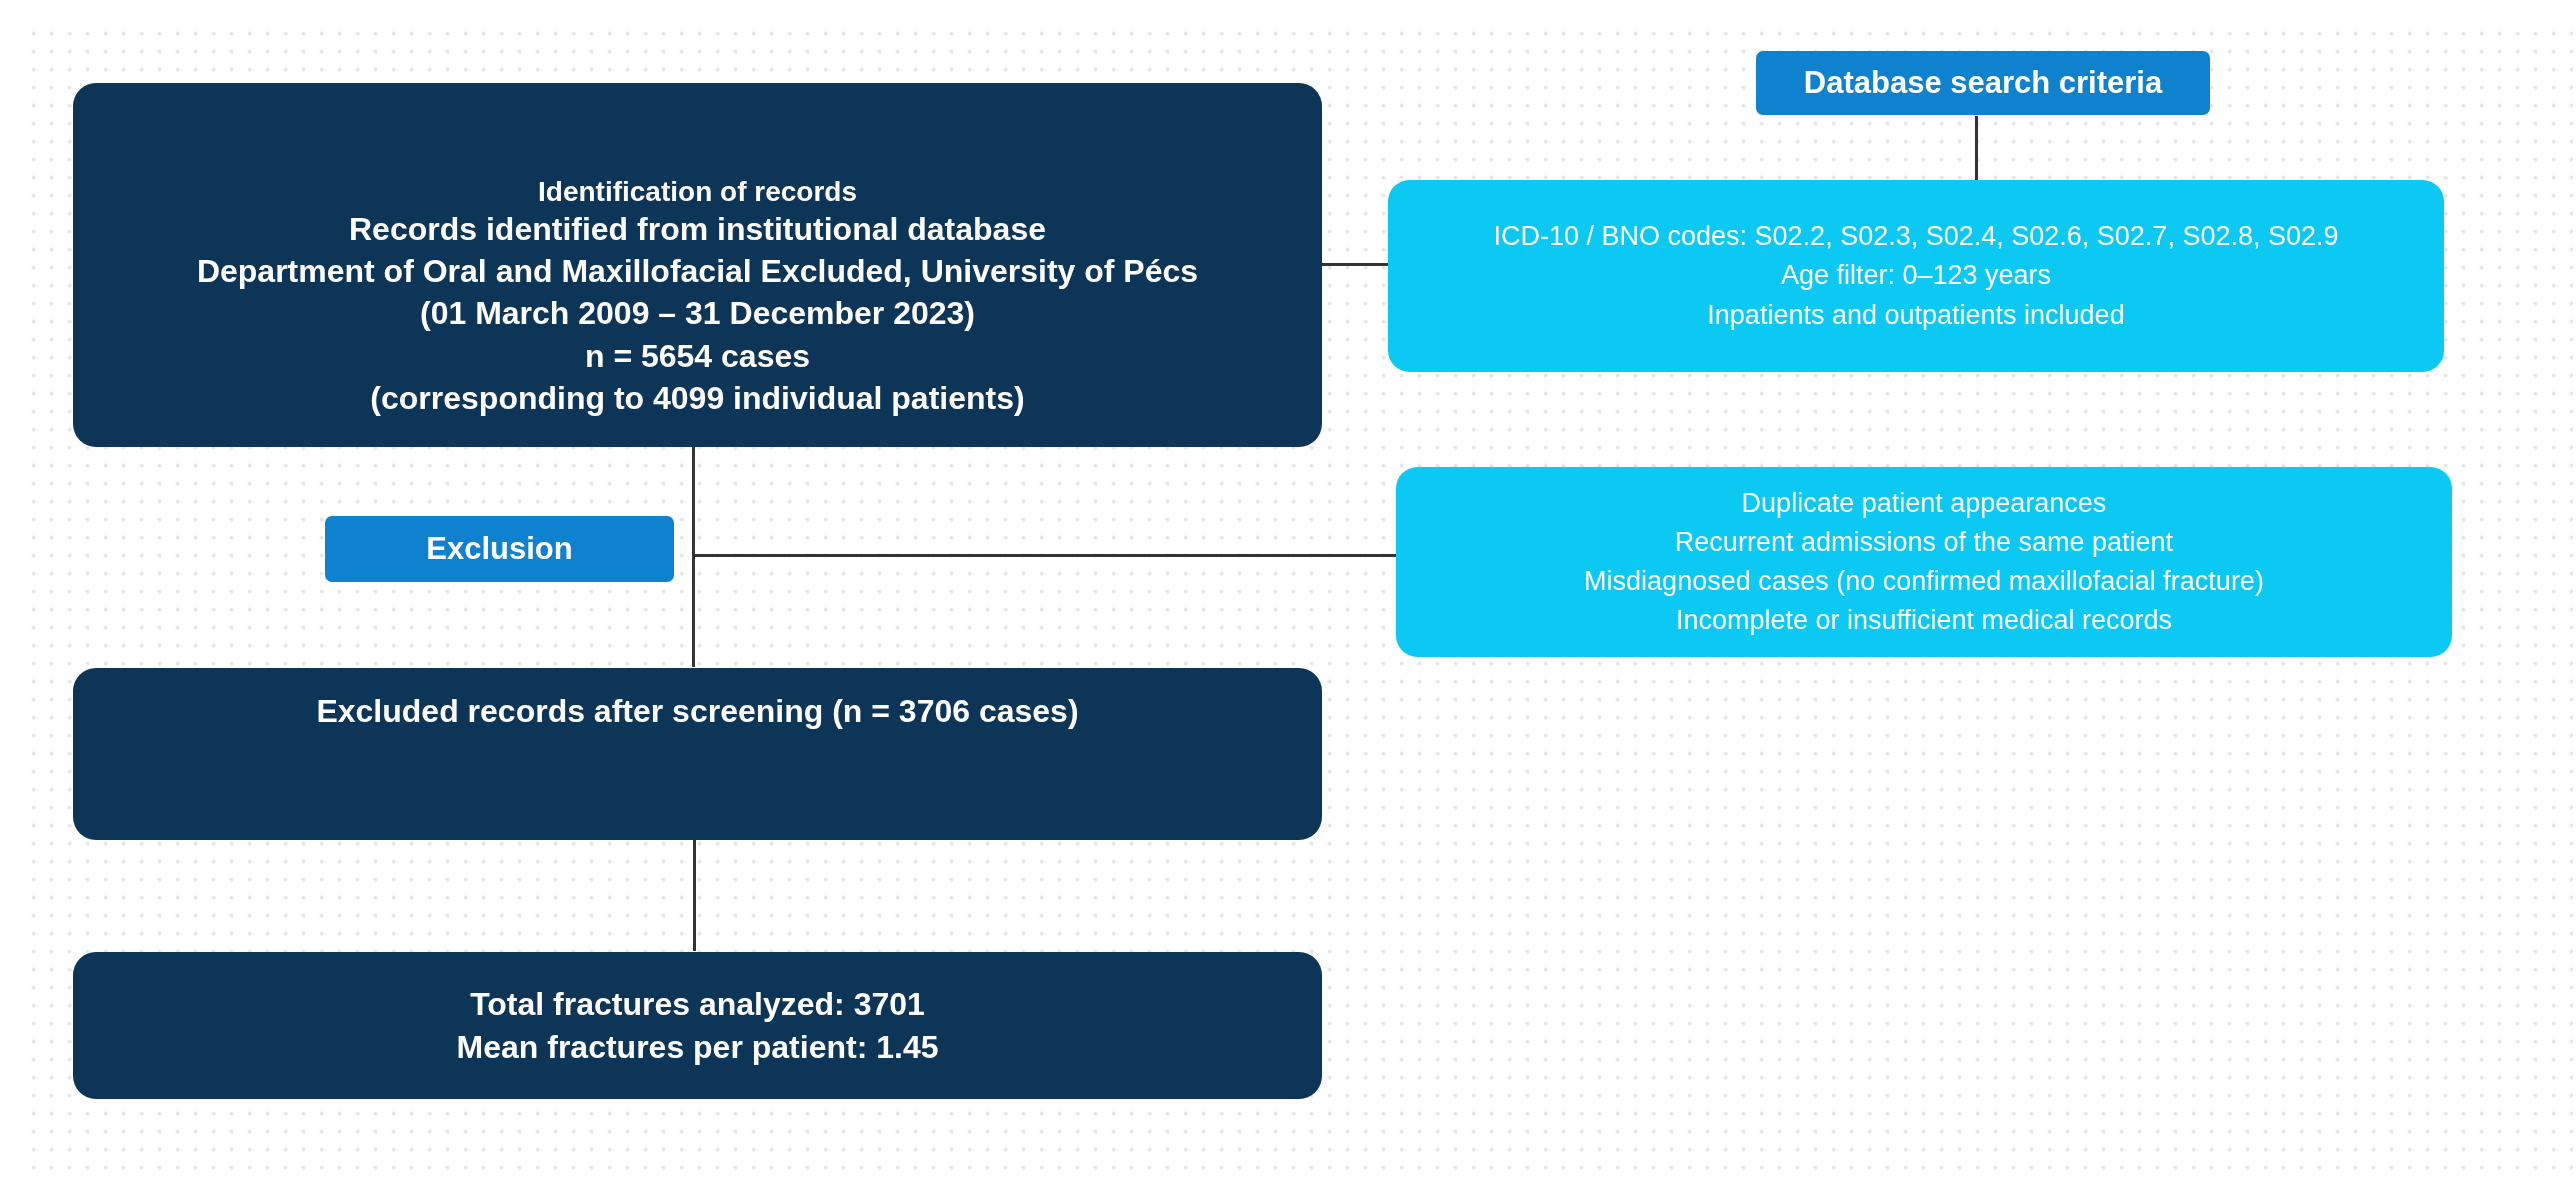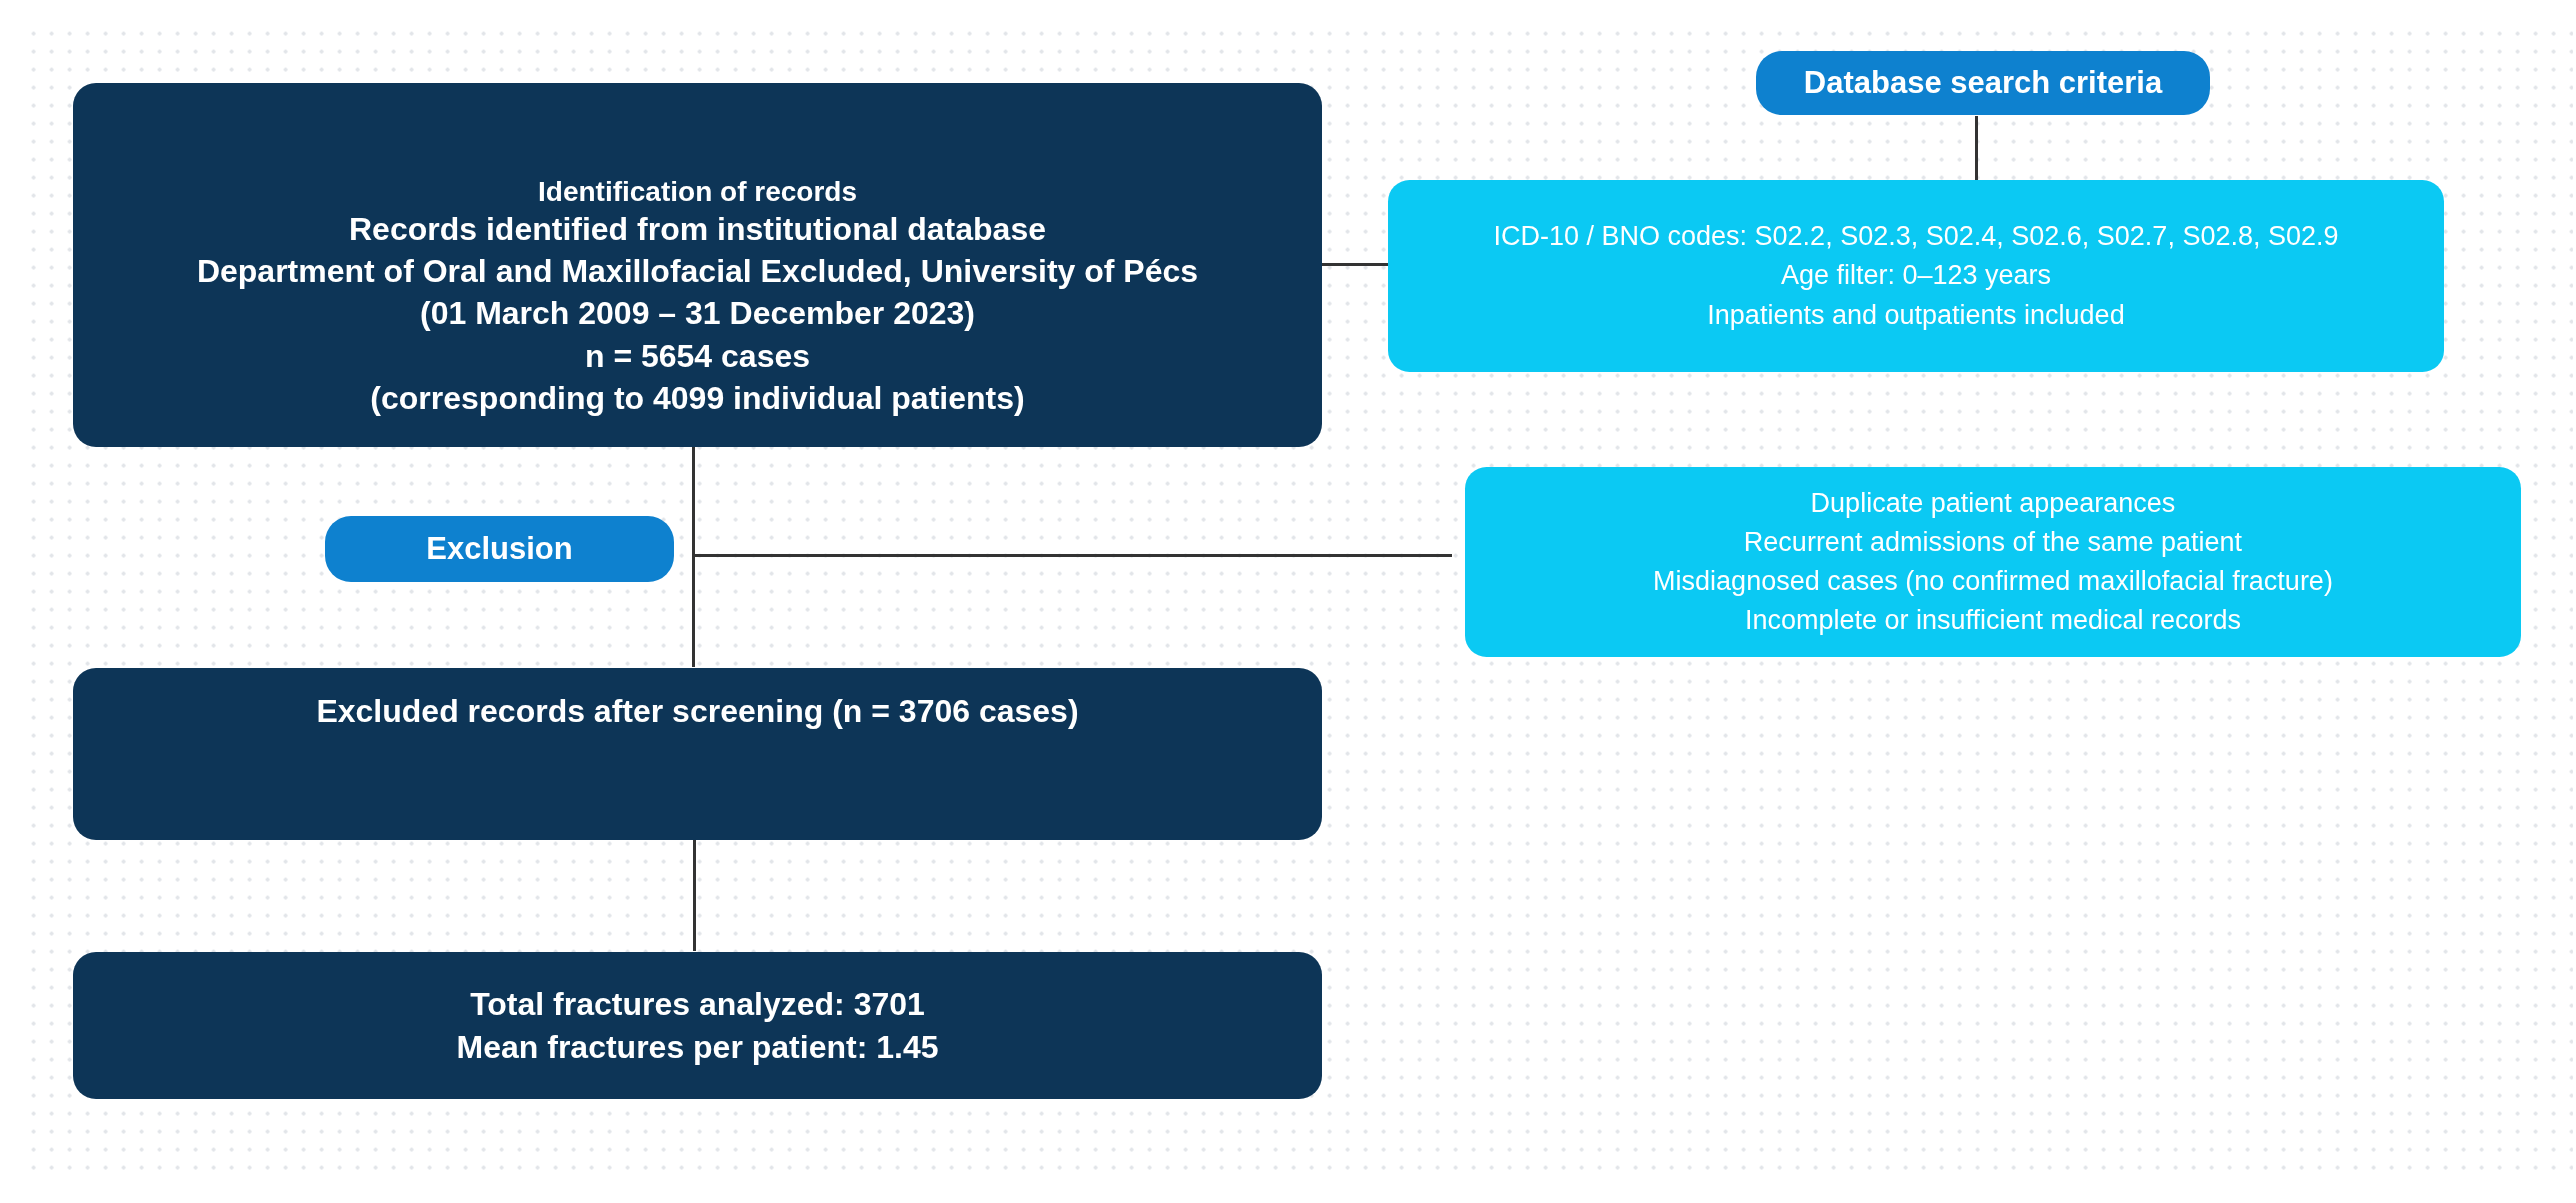--- a/index.html
+++ b/index.html
@@ -41,21 +41,21 @@
   .cyan {
     background: #0bc9f3;
     border-radius: 21.5px;
     justify-content: center;
     font-size: 27px;
     font-weight: 400;
     line-height: 1.45;
   }
   .pill {
     background: #0e81cf;
-    border-radius: 26px;
+    border-radius: 7px;
     justify-content: center;
     font-weight: bold;
     font-size: 31px;
   }
   .navy .grp {
     font-size: 32px;
     font-weight: bold;
     line-height: 1.32;
   }
   .box-title {
@@ -76,21 +76,21 @@
   #btn-db-criteria {
     left: 1756px; top: 51px; width: 454px; height: 64px;
   }
   #box-db-criteria {
     left: 1388px; top: 180px; width: 1056px; height: 192px;
   }
   #btn-exclusion {
     left: 325px; top: 516px; width: 349px; height: 66px; justify-content: center;
   }
   #box-exclusion-reasons {
-    left: 1465px; top: 467px; width: 1056px; height: 190px;
+    left: 1396px; top: 467px; width: 1056px; height: 190px;
   }
   #box-screening {
     left: 73px; top: 668px; width: 1249px; height: 172px;
     justify-content: space-between;
     padding: 21.5px 25px 25px 25px;
   }
   #box-totals {
     left: 73px; top: 952px; width: 1249px; height: 147px;
     justify-content: center;
   }

